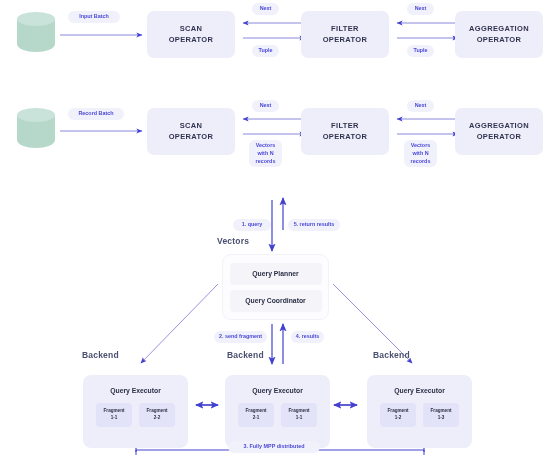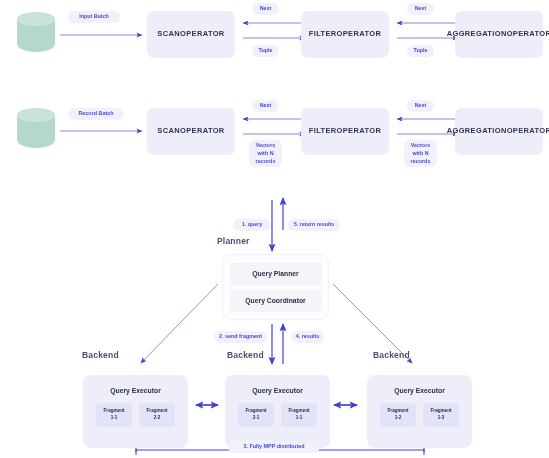--- a/index.html
+++ b/index.html
@@ -31,21 +31,21 @@
     width: 38px; height: 14px;
     background: #c9e3da;
     border-radius: 50%;
   }
 
   .op-box {
     position: absolute;
     background: #eeeefb;
     border-radius: 7px;
     display: flex;
-    flex-direction: row;
+    flex-direction: column;
     align-items: center;
     justify-content: center;
     line-height: 1.35;
     font-size: 7.5px;
     font-weight: 700;
     letter-spacing: .35px;
     color: #30334e;
     text-align: center;
   }
 
@@ -243,21 +243,21 @@
 records</div>
 
 <div class="op-box" style="left:455px; top:108px; width:88px; height:47px;">
   <span>AGGREGATION</span>
   <span>OPERATOR</span>
 </div>
 
 <div class="pill" style="left:233px; top:219px; width:38px;">1. query</div>
 <div class="pill" style="left:288px; top:219px; width:52px;">5. return results</div>
 
-<div class="section-label" style="left:217px; top:236px;">Planner</div>
+<div class="section-label" style="left:217px; top:236px;">Vectors</div>
 
 <div class="frontend-card">
   <div class="inner-bar">Query Planner</div>
   <div class="inner-bar">Query Coordinator</div>
 </div>
 
 <div class="pill" style="left:214px; top:331px; width:53px;">2. send fragment</div>
 <div class="pill" style="left:291px; top:331px; width:33px;">4. results</div>
 
 <div class="section-label" style="left:82px; top:350px;">Backend</div>

